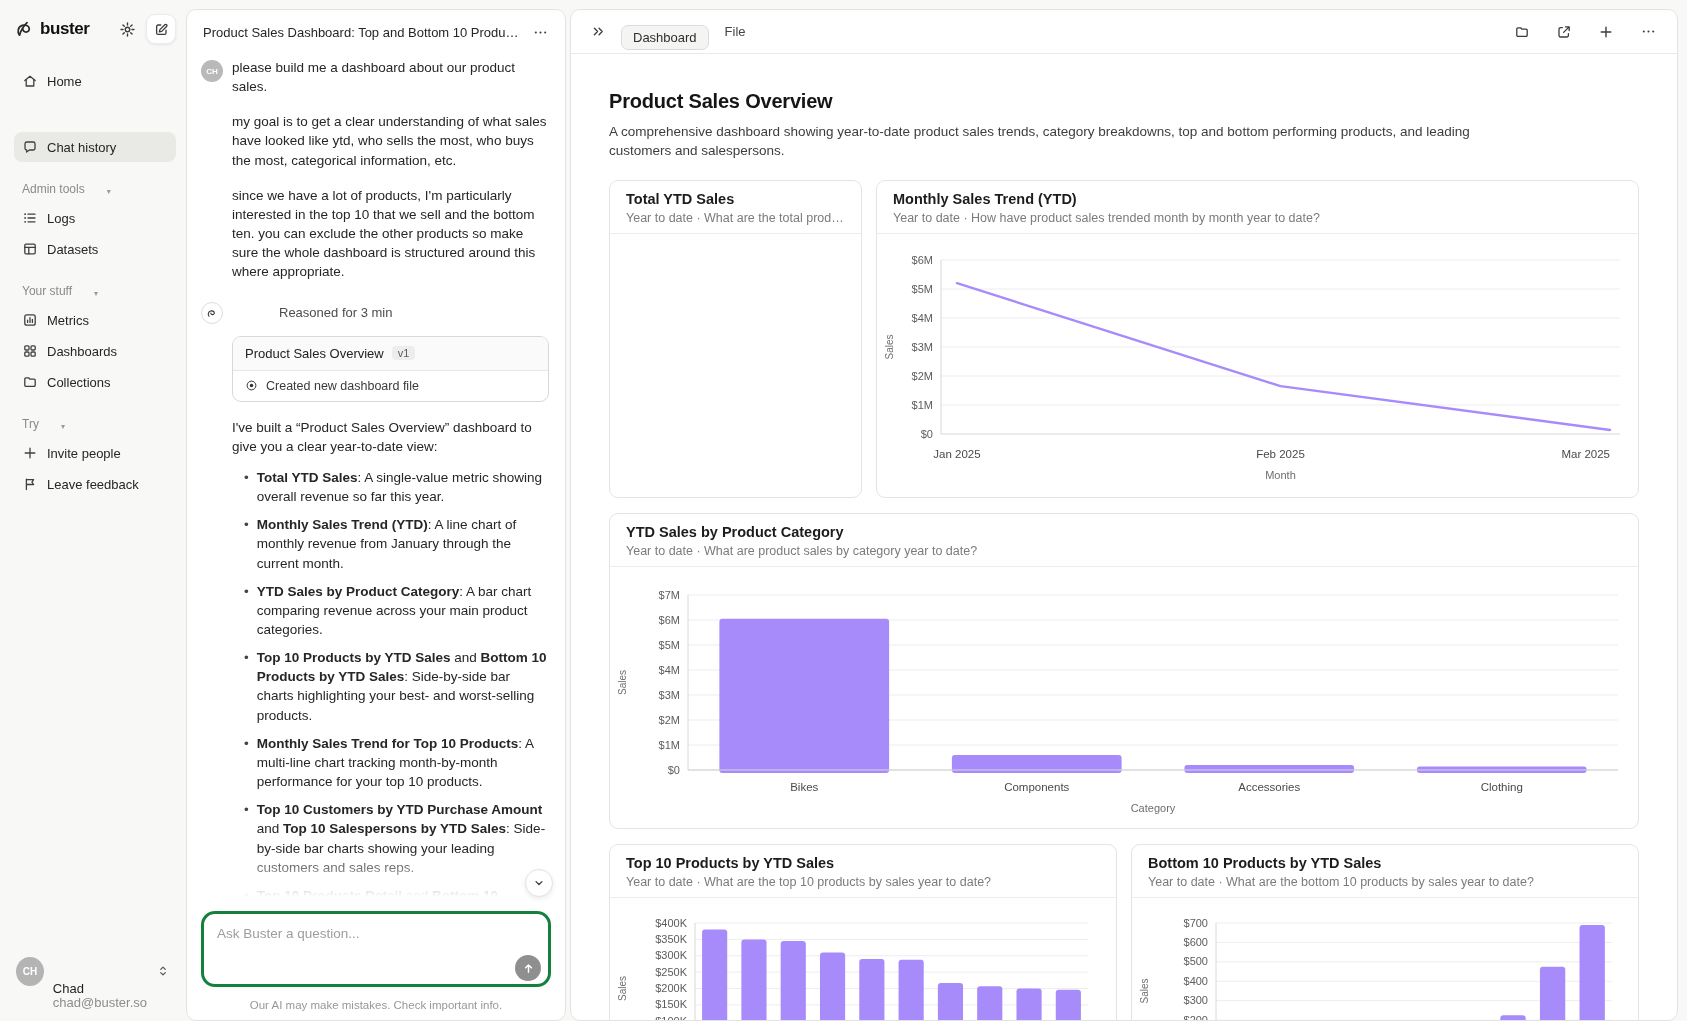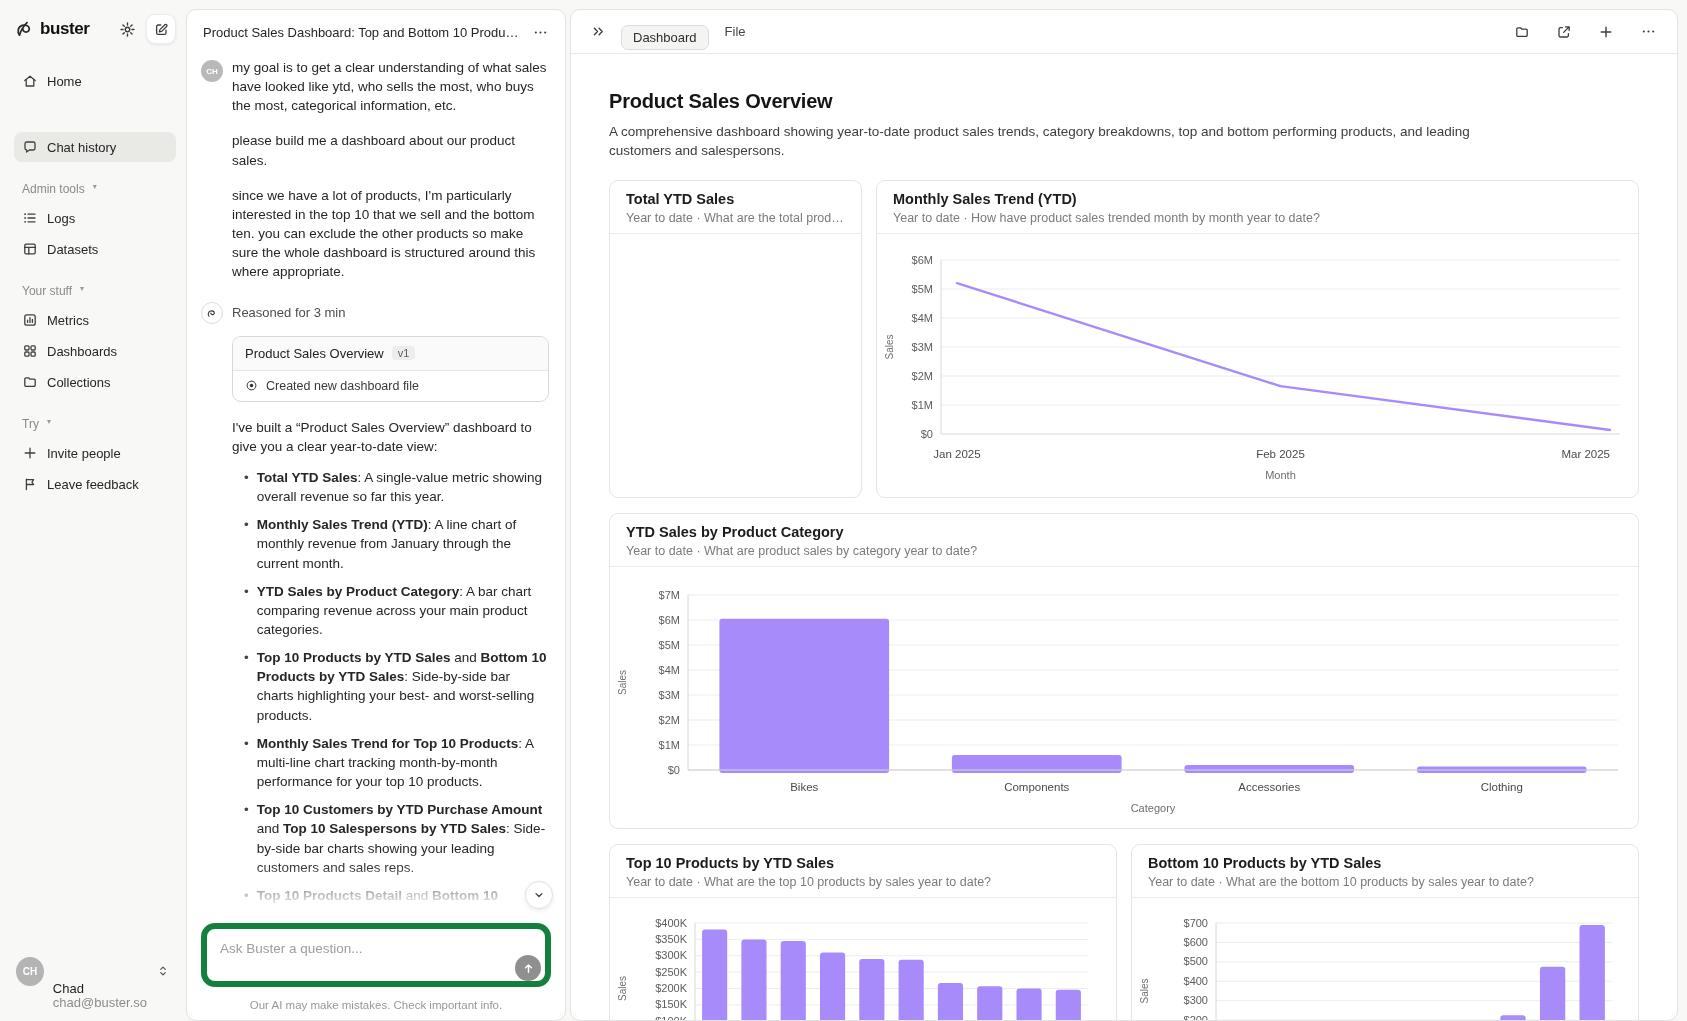--- a/index.html
+++ b/index.html
@@ -10,21 +10,21 @@
   
   .sidebar { width: 186px; flex: 0 0 186px; padding: 14px 10px 12px 14px; display: flex; flex-direction: column; }
   .side-top { display: flex; align-items: center; gap: 6px; margin-bottom: 22px; }
   .logo { display: flex; align-items: center; gap: 4px; flex: 1; cursor: default; }
   .logo .wordmark { font-size: 17px; font-weight: 800; letter-spacing: -0.4px; color: #111; }
   .icon-btn { border: none; background: transparent; color: #3c3c3c; width: 26px; height: 26px; display: flex; align-items: center; justify-content: center; border-radius: 7px; cursor: pointer; }
   .compose-btn { background: #fff; border: 1px solid #ececec; box-shadow: 0 1px 3px rgba(0,0,0,.08); width: 30px; height: 30px; border-radius: 9px; }
   .side-item { display: flex; align-items: center; gap: 9px; height: 30px; padding: 0 8px; border-radius: 8px; font-size: 13px; color: #262626; cursor: pointer; margin-bottom: 1px; }
   .side-item .si-icon { display: flex; color: #3f3f3f; }
   .side-item.active { background: #e9e9e6; margin-top: 36px; }
-  .side-section { font-size: 12px; color: #8a8a8a; margin: 20px 0 7px 8px; display: flex; align-items: flex-start; gap: 8px; }
+  .side-section { font-size: 12px; color: #8a8a8a; margin: 20px 0 7px 8px; display: flex; align-items: flex-end; gap: 22px; }
   .side-section .caret { font-size: 8px; color: #9a9a9a; }
   .side-spacer { flex: 1; }
   .side-user { display: flex; align-items: center; gap: 9px; padding: 4px 6px 0 2px; cursor: pointer; }
   .avatar { width: 29px; height: 29px; border-radius: 50%; background: #b4b4b4; color: #fff; font-size: 10px; font-weight: 700; display: flex; align-items: center; justify-content: center; }
   .side-user .uname { font-size: 13px; color: #1f1f1f; line-height: 15px; margin-top: 48px; }
   .side-user .uemail { font-size: 13px; color: #8d8d8d; line-height: 13px; }
   .side-user .updown { margin-left: auto; color: #555; display: flex; }
 
   
   .main { flex: 1; display: flex; gap: 4px; padding: 9px 9px 0 0; min-width: 0; }
@@ -34,36 +34,36 @@
   .chat-panel { width: 380px; flex: 0 0 380px; }
   .chat-header { height: 44px; flex: 0 0 44px; display: flex; align-items: center; padding: 0 12px 0 16px; gap: 8px; }
   .chat-title { flex: 1; font-size: 13px; font-weight: 500; color: #262626; white-space: nowrap; overflow: hidden; text-overflow: ellipsis; }
   .chat-scroll { flex: 1; overflow: hidden; position: relative; padding: 4px 16px 0 14px; }
   .msg-row { display: flex; gap: 9px; }
   .msg-avatar { width: 22px; height: 22px; border-radius: 50%; background: #b9b9b9; color: #fff; font-size: 8px; font-weight: 700; display: flex; align-items: center; justify-content: center; flex: 0 0 22px; margin-top: 2px; }
   .msg-body { font-size: 13.5px; line-height: 1.42; color: #262626; }
   .msg-body p + p { margin-top: 16px; }
   .reasoned-row { display: flex; align-items: center; gap: 9px; margin: 20px 0 12px; }
   .reasoned-icon { width: 22px; height: 22px; border-radius: 50%; border: 1px solid #ddd; display: flex; align-items: center; justify-content: center; color: #333; background:#fff; }
-  .reasoned-text { font-size: 13px; color: #4c4c4c; }
+  .reasoned-text { font-size: 13px; color: #4c4c4c; margin-left: 47px; }
   .file-card { margin-left: 31px; border: 1px solid #d8d8d8; border-radius: 9px; overflow: hidden; background: #fff; cursor: pointer; }
   .file-card-top { display: flex; align-items: center; gap: 8px; padding: 9px 12px; background: #fafafa; border-bottom: 1px solid #e7e7e7; }
   .file-card-title { font-size: 13px; font-weight: 500; color: #222; }
   .version-badge { font-size: 11px; color: #5c5c5c; background: #ededed; border-radius: 4px; padding: 1px 6px; }
   .file-card-status { display: flex; align-items: center; gap: 8px; padding: 8px 12px; font-size: 12.5px; color: #3a3a3a; }
   .file-card-status .st-icon { color: #2f2f2f; display: flex; }
   .assistant-block { margin: 16px 0 0 31px; font-size: 13.5px; line-height: 1.42; color: #262626; }
   .bullets { margin-top: 12px; }
   .bullet { display: flex; gap: 8px; margin-bottom: 9px; padding-left: 12px; }
   .bullet .dot { flex: 0 0 auto; color: #444; }
   .bullet b { font-weight: 700; }
   .chat-fade { position: absolute; left: 0; right: 0; bottom: 0; height: 54px; background: linear-gradient(to bottom, rgba(255,255,255,0), #ffffff 85%); pointer-events: none; }
   .scroll-down-btn { position: absolute; right: 12px; bottom: 8px; width: 28px; height: 28px; border-radius: 50%; background: #fff; border: 1px solid #e2e2e2; box-shadow: 0 2px 5px rgba(0,0,0,.08); color: #3c3c3c; display: flex; align-items: center; justify-content: center; cursor: pointer; }
   .chat-input-wrap { flex: 0 0 auto; padding: 6px 14px 0; position: relative; }
-  .chat-input { width: 100%; height: 64px; border: 6px solid #15803d; border-radius: 14px; box-shadow: 0 1px 4px rgba(0,0,0,.05); resize: none; font-family: "Liberation Sans", sans-serif; font-size: 13.5px; padding: 12px 13px; color: #8b5cf6; outline: none; }
+  .chat-input { width: 100%; height: 76px; border: 3px solid #15803d; border-radius: 14px; box-shadow: 0 1px 4px rgba(0,0,0,.05); resize: none; font-family: "Liberation Sans", sans-serif; font-size: 13.5px; padding: 12px 13px; color: #8b5cf6; outline: none; }
   .chat-input::placeholder { color: #9d9d9d; }
   .send-btn { position: absolute; right: 24px; bottom: 10px; width: 26px; height: 26px; border-radius: 50%; border: none; background: #8f8f8f; color: #fff; display: flex; align-items: center; justify-content: center; cursor: pointer; }
   .disclaimer { text-align: center; font-size: 11.5px; color: #989898; padding: 8px 0 9px; }
 
   
   .preview-panel { flex: 1; min-width: 0; }
   .tabbar { height: 44px; flex: 0 0 44px; border-bottom: 1px solid #e9e9e9; display: flex; align-items: center; padding: 0 16px 0 14px; gap: 10px; }
   .tab-pill { font-size: 13px; color: #2e2e2e; padding: 4px 11px; border: 1px solid #dcdcdc; background: #f4f4f3; border-radius: 7px; cursor: pointer; margin-top: 12px; }
   .tab-plain { font-size: 13px; color: #444; padding: 4px 6px; cursor: pointer; }
   .tabbar-right { margin-left: auto; display: flex; align-items: center; gap: 16px; color: #4a4a4a; }
@@ -234,22 +234,22 @@
             <circle cx="3" cy="8" r="1.1" fill="currentColor"></circle>
               <circle cx="8" cy="8" r="1.1" fill="currentColor"></circle>
               <circle cx="13" cy="8" r="1.1" fill="currentColor"></circle>
           </svg>
         </button>
       </div>
       <div class="chat-scroll">
         <div class="msg-row">
           <div class="msg-avatar">CH</div>
           <div class="msg-body">
+            <p>please build me a dashboard about our product sales.</p>
             <p>my goal is to get a clear understanding of what sales have looked like ytd, who sells the most, who buys the most, categorical information, etc.</p>
-            <p>please build me a dashboard about our product sales.</p>
             <p>since we have a lot of products, I'm particularly interested in the top 10 that we sell and the bottom ten.  you can exclude the other products so make sure the whole dashboard is structured around this where appropriate.</p>
           </div>
         </div>
         <div class="reasoned-row">
           <span class="reasoned-icon">
             <svg width="12" height="12" viewBox="0 0 24 24" fill="none" stroke="currentColor" stroke-width="2.2" stroke-linecap="round" stroke-linejoin="round">
               <path d="M6 18.5C3.2 15 4.4 9.6 9 8.1c3.6-1.2 7 .6 7.6 3 .5 2.2-1.2 4.2-3.5 4.2-2 0-3.5-1.4-3.4-3.3"></path>
             </svg>
           </span>
           <span class="reasoned-text">Reasoned for 3 min</span>

